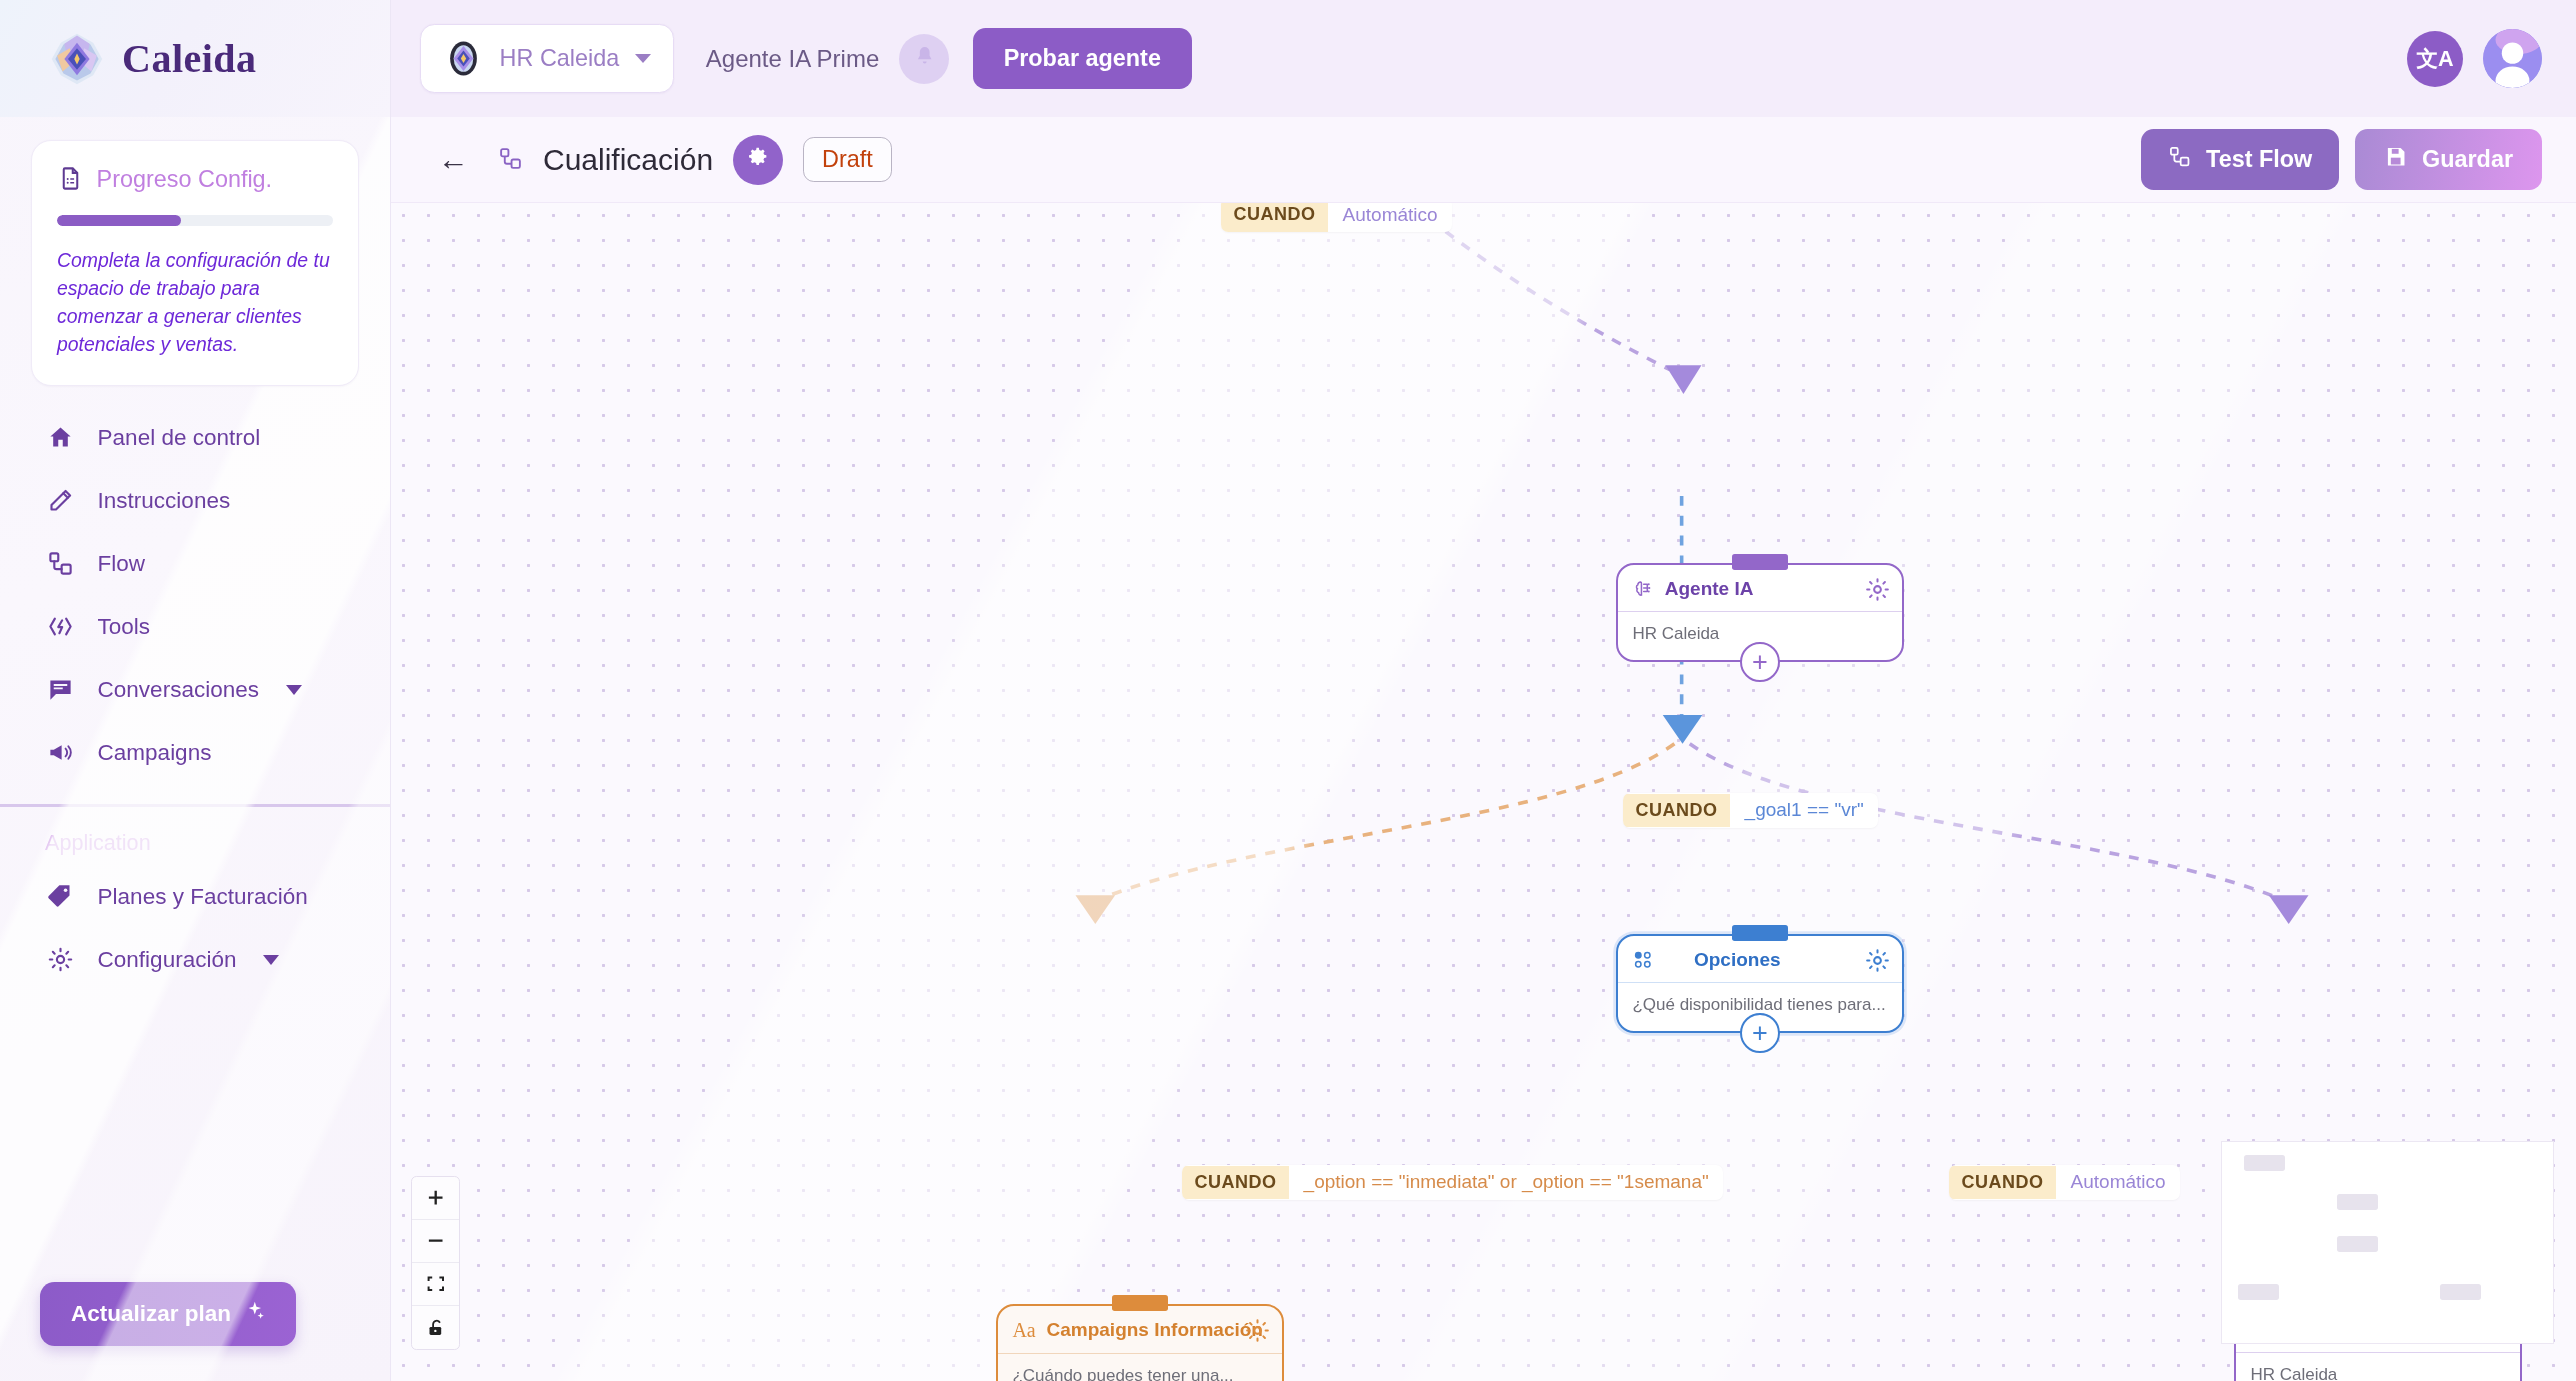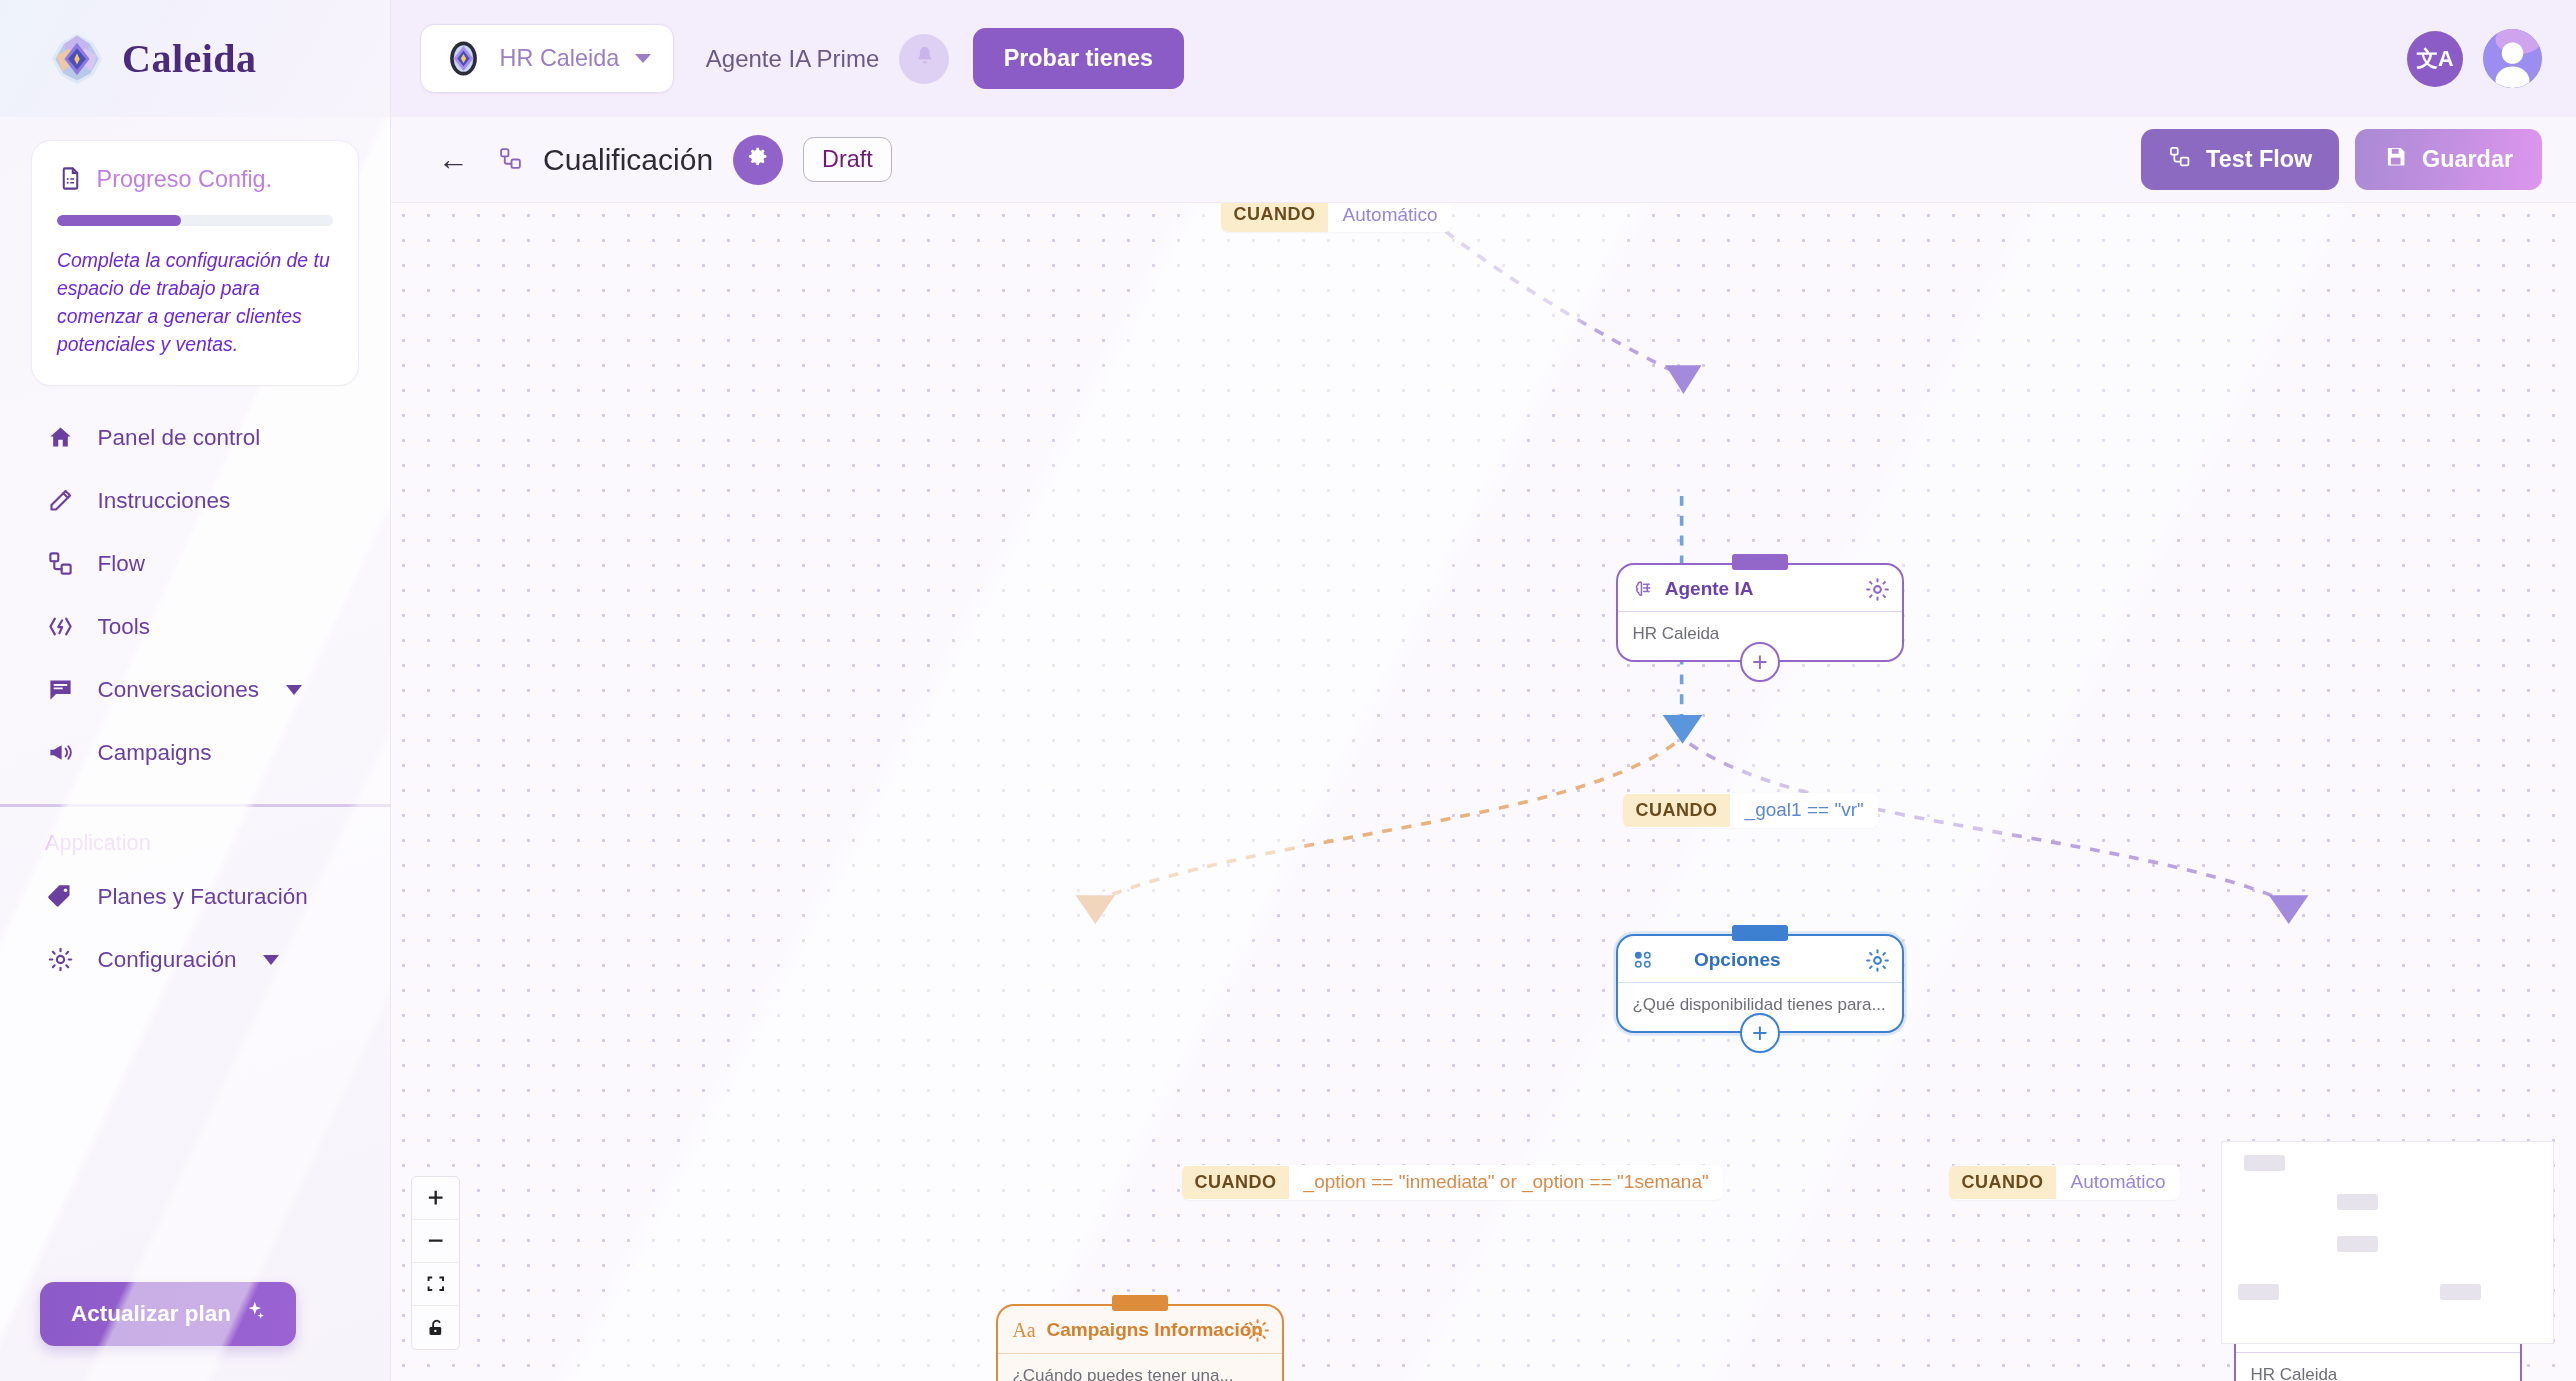--- a/index.html
+++ b/index.html
@@ -92,21 +92,21 @@
   .lang-btn { width:56px;height:56px;border-radius:50%;background:#8c5cc6;display:flex;align-items:center;justify-content:center;cursor:pointer;border:none;color:#fff;font-size:23.4px;font-weight:700;}
   .avatar { width:59px;height:59px;border-radius:50%;background:linear-gradient(150deg,#c9a4ee,#8f9ff0); display:flex;align-items:flex-end;justify-content:center;overflow:hidden;cursor:pointer;}
 
   .flowbar {
     height:86px; background:#faf6fe; border-bottom:0.9px solid #f0e9f8;
     display:flex; align-items:center; padding: 0 34px 0 38px; gap:20px; position:relative; z-index:3; flex:none;
   }
   .back-arrow { font-size:31px; color:#3a3347; cursor:pointer; line-height:1; padding:5.4px 9px;}
   .flow-title { font-size:30px; color:#2e2a38; }
   .gear-round { width:50px;height:50px;border-radius:50%;background:#9163ca;display:flex;align-items:center;justify-content:center;cursor:pointer;border:none;}
-  .draft-badge { border:0.9px solid #b9b4c4; border-radius:10.8px; padding:8px 18px; font-size:23.4px; color:#701a75; background:#fdfcff;}
+  .draft-badge { border:0.9px solid #b9b4c4; border-radius:10.8px; padding:8px 18px; font-size:23.4px; color:#c2410c; background:#fdfcff;}
   .flowbar-right { margin-left:auto; display:flex; align-items:center; gap:16px; }
   .btn-testflow { display:flex;align-items:center;gap:14.4px; background:#8c6ac2;color:#fff;border:none;border-radius:12.6px;padding:16px 27px;font-size:23.4px;font-weight:700;cursor:pointer;}
   .btn-guardar { display:flex;align-items:center;gap:14.4px; background:linear-gradient(100deg,#a98ad4,#dd96ee);color:#fff;border:none;border-radius:12.6px;padding:16px 29px;font-size:23.4px;font-weight:700;cursor:pointer;}
 
   
   .canvas {
     flex:1; position:relative; overflow:hidden;
     background-color:#fbf9fe;
     background-image: radial-gradient(circle, #d6c9e8 1.4px, transparent 1.5px);
     background-size: 25px 25px;
@@ -315,21 +315,21 @@
       </div>
       <span class="agent-name">Agente IA Prime</span>
       <button class="bell-btn">
         <span>
           <svg viewBox="0 0 24 24" width="23.4" height="23.4" fill="#c9b5e8">
             <path d="M12 2a5 5 0 0 0-5 5v4l-2 3.5h14L17 11V7a5 5 0 0 0-5-5z"></path>
             <path d="M10 17a2 2 0 0 0 4 0z"></path>
           </svg>
         </span>
       </button>
-      <button class="test-agent-btn">Probar tienes</button>
+      <button class="test-agent-btn">Probar agente</button>
 
       <div class="topbar-right">
         <button class="lang-btn">
           <span style="font-size:21.6px">文A</span>
         </button>
         <div class="avatar">
           <svg viewBox="0 0 66 66" width="59" height="59">
             <defs>
                 <clipPath id="av">
                   <circle cx="33" cy="33" r="33"></circle>

